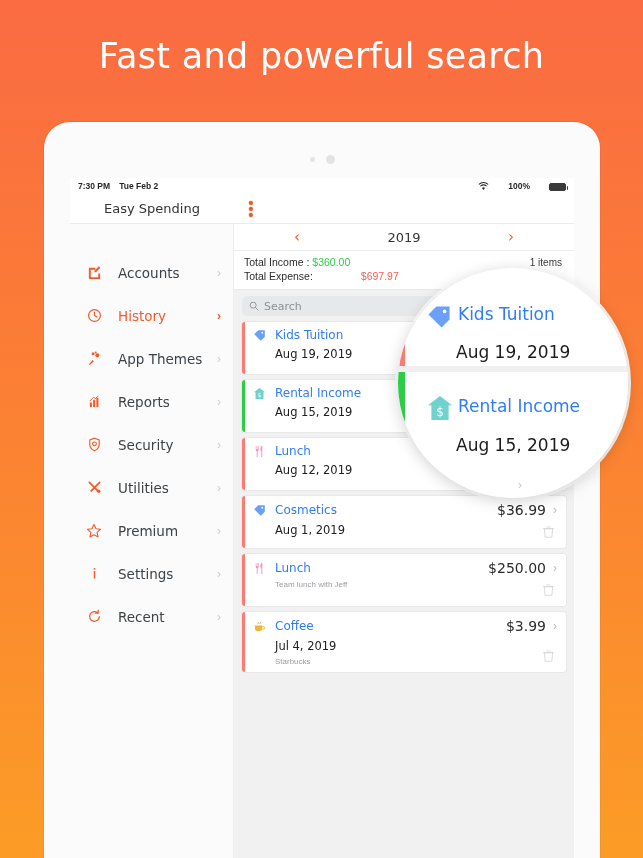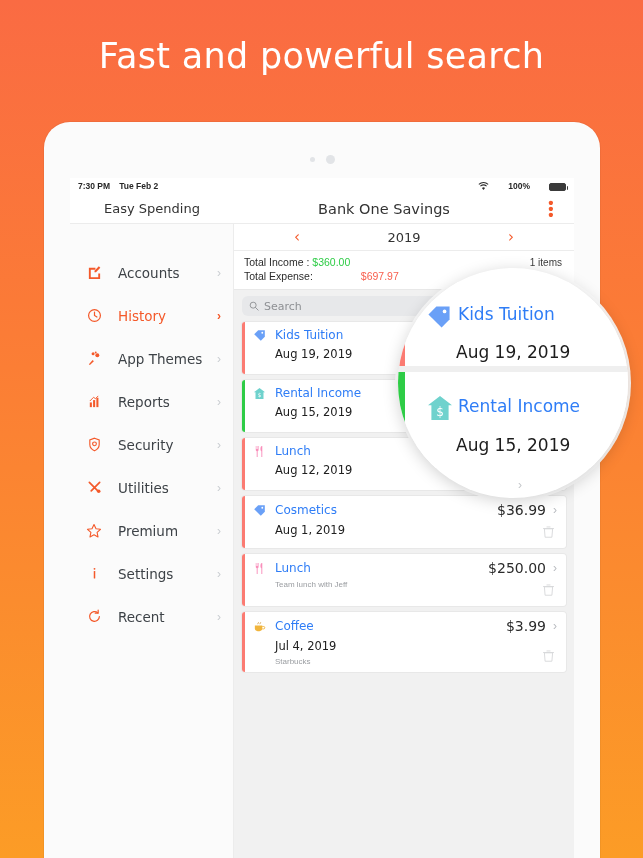--- a/index.html
+++ b/index.html
@@ -278,21 +278,20 @@
           <path d="M2.6 4.1a5.4 5.4 0 0 1 6.8 0" stroke="#2b2b2b" stroke-width="1.1" fill="none"></path>
           <path d="M.9 2.1a8 8 0 0 1 10.2 0" stroke="#2b2b2b" stroke-width="1.1" fill="none"></path>
         </svg>
         <span class="sb-batt-pct">100%</span>
         <span class="battery"></span>
       </span>
     </div>
 
     <div class="navbar">
       <div class="nav-left">Easy Spending</div>
-      <div class="nav-title">Bank One Savings</div>
       <div class="nav-menu">
         <span>•</span>
           <span>•</span>
           <span>•</span>
       </div>
     </div>
 
     <div class="body-split">
 
       <div class="sidebar">

